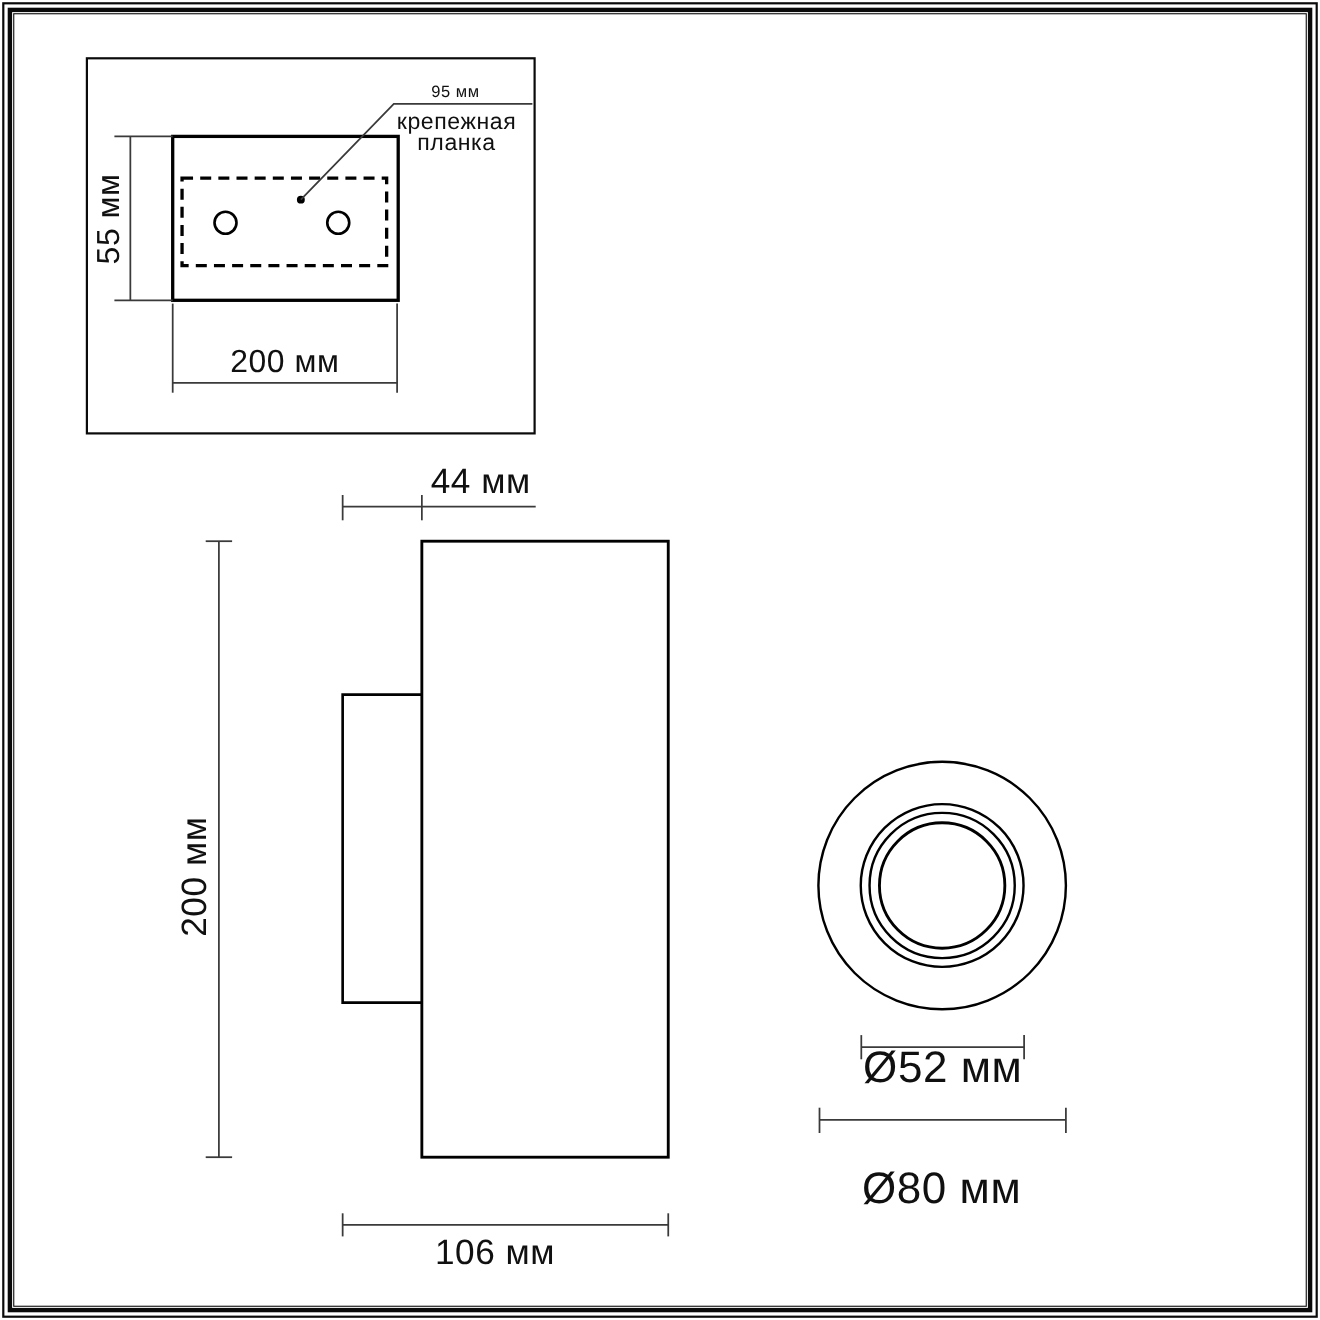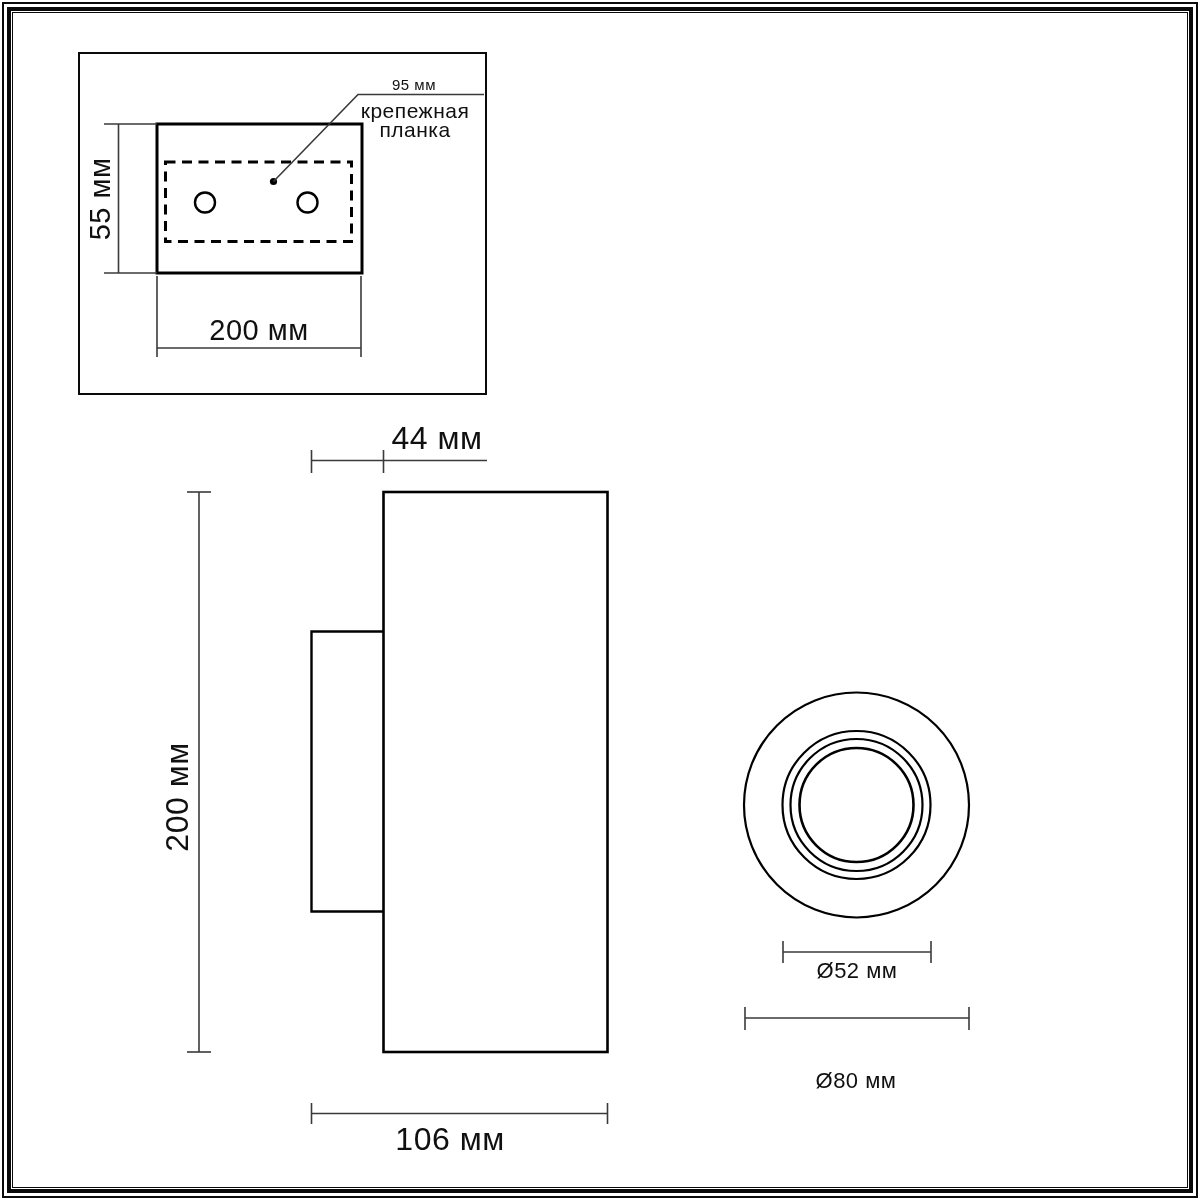--- a/index.html
+++ b/index.html
@@ -20,21 +20,21 @@
     position: absolute;
     transform: translate(-50%, -50%);
     color: #101010;
     white-space: nowrap;
     letter-spacing: 0.5px;
   }
   .lbl.rot { transform: translate(-50%, -50%) rotate(-90deg); }
   .s21 { font-size: 15px; }
   .s20 { font-size: 21px; line-height: 19px; text-align: center; }
   .s29 { font-size: 29px; }
-  .s31 { font-size: 22px; }
+  .s31 { font-size: 40px; }
   .s32 { font-size: 32px; }
 </style>
 </head>
 <body>
 
 <div class="page">
 
   <div class="frame f1"></div>
   <div class="frame f2"></div>
   <div class="frame f3"></div>

